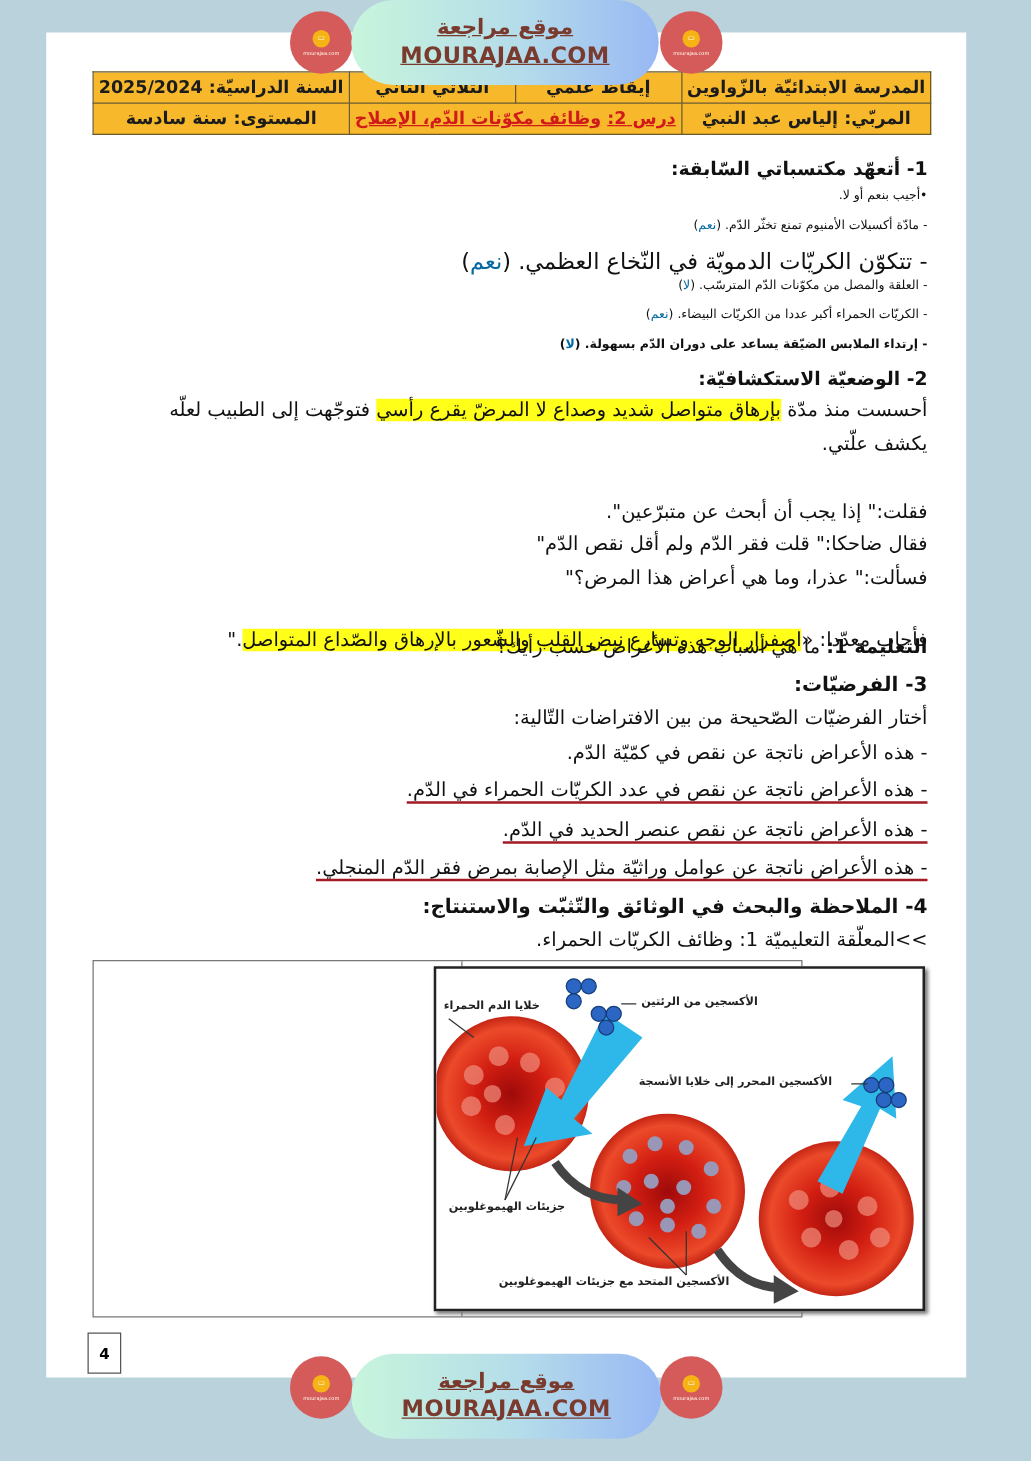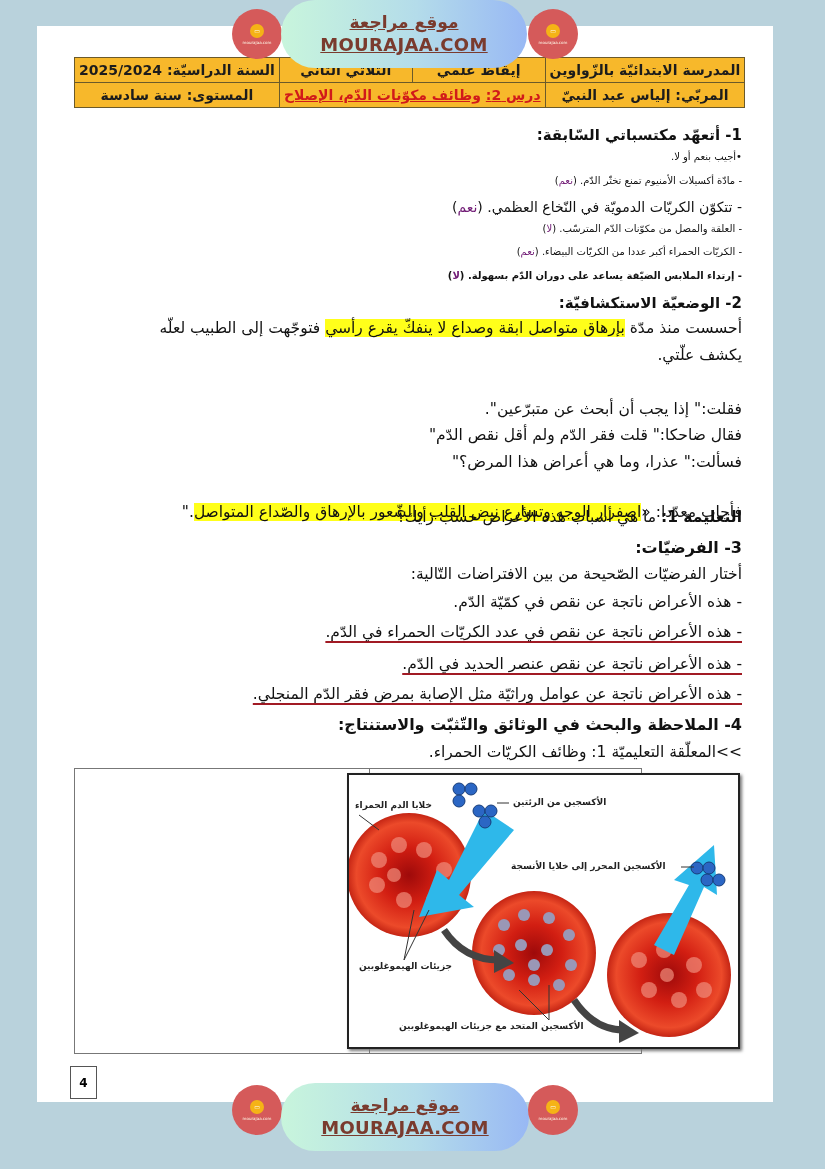--- a/index.html
+++ b/index.html
@@ -20,21 +20,21 @@
   
   .info { position: absolute; left: 74px; top: 57px; width: 668px; border-collapse: collapse; direction: rtl; z-index: 1; }
   .info td { background: #f7b82b; border: 1px solid #6b5a2a; height: 25px; font-weight: bold; font-size: 14px; color: #1c1c1c; text-align: center; white-space: nowrap; padding: 0 4px; font-family: "DejaVu Sans", sans-serif; margin-left: 43px; }
   .info .lesson { color: #d11a1a; text-decoration: underline; }
 
   .content { position: absolute; left: 74px; width: 668px; direction: rtl; text-align: right; font-family: "DejaVu Sans", sans-serif; color: #111; }
   .line { position: absolute; right: 0; white-space: nowrap; direction: rtl; }
   .h { font-weight: bold; font-size: 15px; }
   .s { font-size: 10px; }
   .m { font-size: 15.5px; }
-  .red { color: #701a75; }
+  .red { color: #0369a1; }
   .hl { background: #ffff1a; }
   .ul { text-decoration: underline; text-decoration-color: #a11a24; text-decoration-thickness: 2px; text-underline-offset: 4px; }
 
   
   .docbox { position: absolute; left: 74px; top: 768px; width: 568px; height: 286px; border: 1px solid #777; }
   .docbox .textcol { position: absolute; right: 0; top: 0; width: 272px; height: 100%; border-left: 1px solid #777; direction: rtl; text-align: right; padding: 4px 8px 0 6px; font-size: 15.5px; line-height: 29px; color: #111; }
   .docbox .figure { position: absolute; left: 272px; top: 4px; width: 393px; height: 276px; border: 2px solid #222; box-shadow: 2px 2px 3px #777; background: #fff; overflow: hidden; }
   .figlabel { position: absolute; font-size: 9px; color: #222; direction: rtl; white-space: nowrap; font-weight: bold; }
 
   .pagenum { position: absolute; left: 70px; top: 1066px; width: 27px; height: 33px; border: 1px solid #555; background: #fff; font-size: 12px; font-weight: bold; display: flex; align-items: center; justify-content: center; z-index: 2; }
@@ -76,36 +76,36 @@
 </tbody>
   </table>
 
 <div class="content" style="top:0; height:770px;">
   <div class="line h" style="top:126px;">1- أتعهّد مكتسباتي السّابقة:</div>
   <div class="line s" style="top:151px;">•أجيب بنعم أو لا.</div>
 
   <div class="line s" style="top:175px;">
     <span>- مادّة أكسيلات الأمنيوم تمنع تخثّر الدّم. (</span><span class="red">نعم</span><span>)</span>
   </div>
-  <div class="line s" style="top:199px; font-size:14px;">
+  <div class="line s" style="top:199px; font-size:18px;">
     <span>- تتكوّن الكريّات الدمويّة في النّخاع العظمي. (</span><span class="red">نعم</span><span>)</span>
   </div>
   <div class="line s" style="top:223px;">
     <span>- العلقة والمصل من مكوّنات الدّم المترسّب. (</span><span class="red">لا</span><span>)</span>
   </div>
   <div class="line s" style="top:246px;">
     <span>- الكريّات الحمراء أكبر عددا من الكريّات البيضاء. (</span><span class="red">نعم</span><span>)</span>
   </div>
   <div class="line s" style="top:270px;font-weight:bold;">
     <span>- إرتداء الملابس الضيّقة يساعد على دوران الدّم بسهولة. (</span><span class="red">لا</span><span>)</span>
   </div>
 
   <div class="line h" style="top:294px;">2- الوضعيّة الاستكشافيّة:</div>
   <div class="line m" style="top:319px;">
-    <span>أحسست منذ مدّة </span><span class="hl">بإرهاق متواصل ابقة وصداع لا ينفكّ يقرع رأسي</span><span> فتوجّهت إلى الطبيب لعلّه</span>
+    <span>أحسست منذ مدّة </span><span class="hl">بإرهاق متواصل شديد وصداع لا المرضّ يقرع رأسي</span><span> فتوجّهت إلى الطبيب لعلّه</span>
   </div>
   <div class="line m" style="top:346px;">يكشف علّتي.</div>
   <div class="line m" style="top:400px;">فقلت:" إذا يجب أن أبحث عن متبرّعين".</div>
   <div class="line m" style="top:426px;">فقال ضاحكا:" قلت فقر الدّم ولم أقل نقص الدّم"</div>
   <div class="line m" style="top:453px;">فسألت:" عذرا، وما هي أعراض هذا المرض؟"</div>
   <div class="line m" style="top:481px;margin-top:22px;">
     <span>فأجاب معدّدا: «</span><span class="hl">اصفرار الوجه وتسارع نبض القلب والشّعور بالإرهاق والصّداع المتواصل</span><span>."</span>
   </div>
   <div class="line m" style="top:508px;">
     <b>التعليمة 1:</b><span> ما هي أسباب هذه الأعراض حسب رأيك؟</span>

